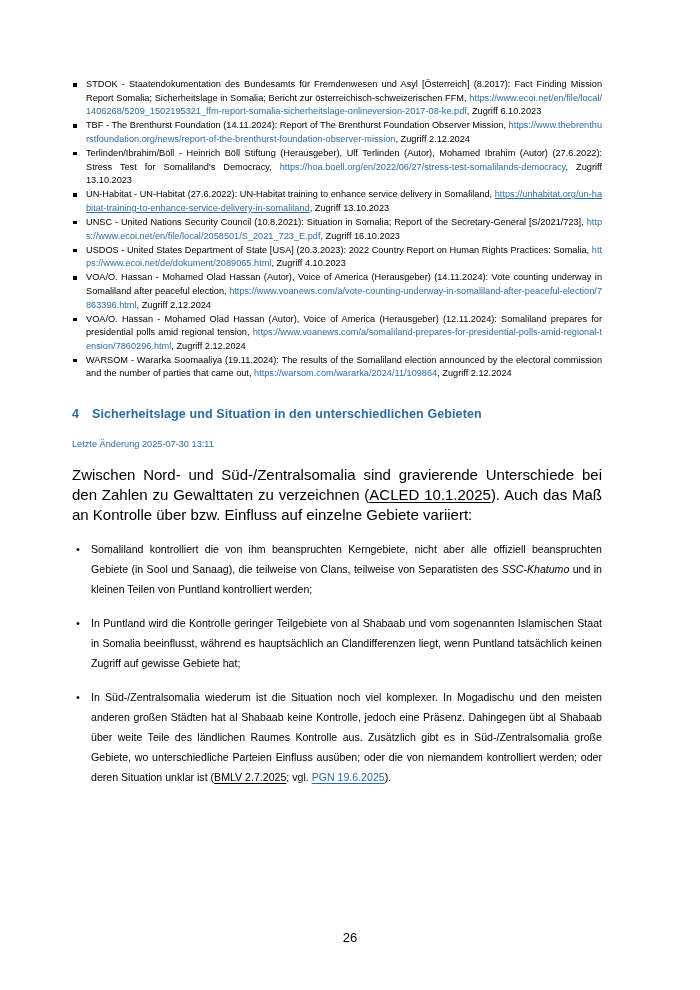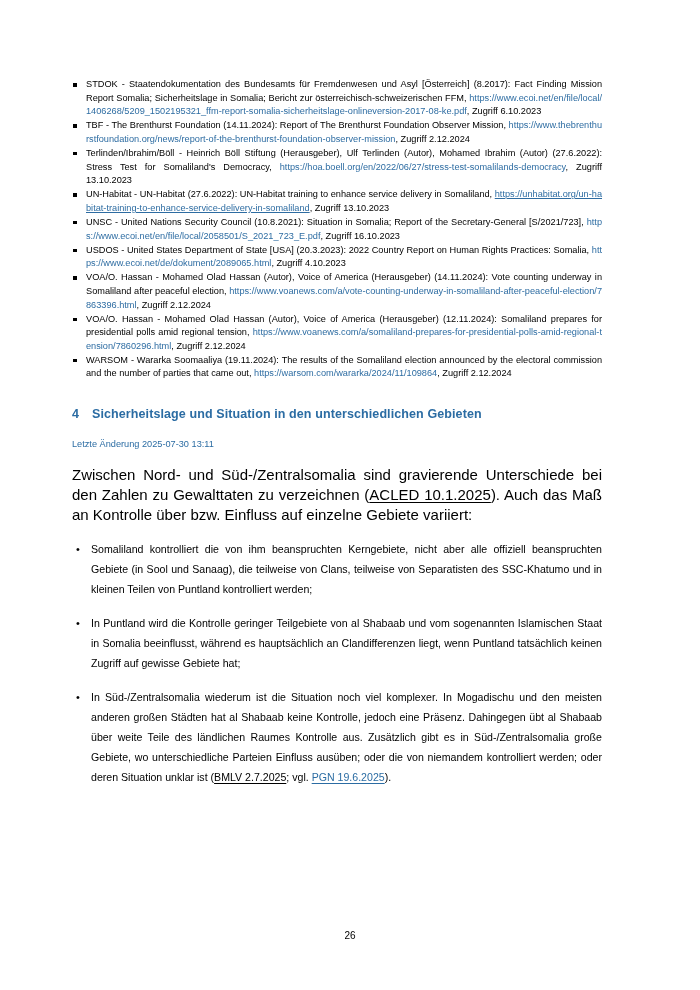--- a/index.html
+++ b/index.html
@@ -99,39 +99,39 @@
     text-align: justify;
     color: #000;
   }
   ul.bullets > li::before {
     content: "\2022";
     position: absolute;
     left: 4px;
     top: 0;
     font-size: 11px;
   }
-  .ital { }
+  .ital { font-style: italic; }
   .src-uline {
     text-decoration: underline;
     text-underline-offset: 2px;
   }
   .pgn {
     color: #2b6ca3;
     text-decoration: underline;
     text-underline-offset: 2px;
   }
   
   .page-number {
     position: absolute;
     left: 0;
     right: 0;
     top: 930px;
     text-align: center;
     font-family: "Liberation Sans", sans-serif;
-    font-size: 10px;
+    font-size: 13px;
     color: #000;
   }
 </style>
 </head>
 <body>
 
 <div class="page">
   <div class="content">
 
     <ul class="biblio" id="biblio-list">

